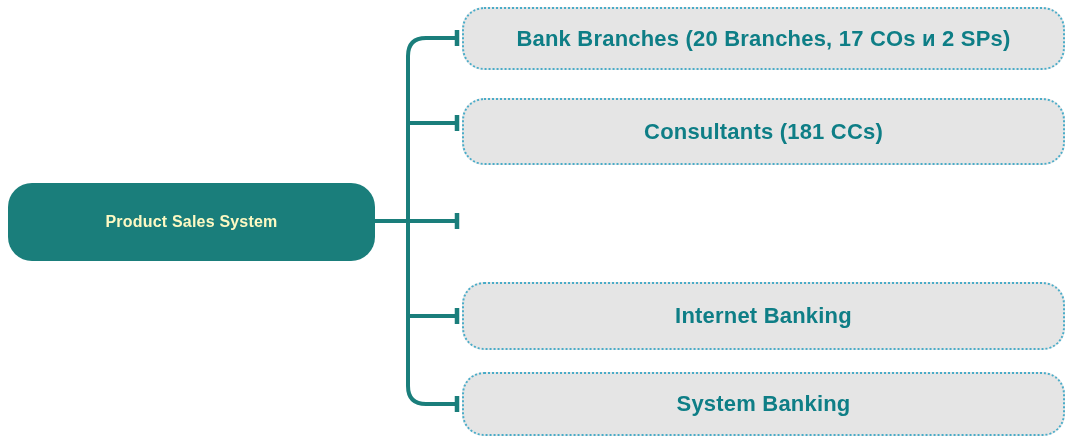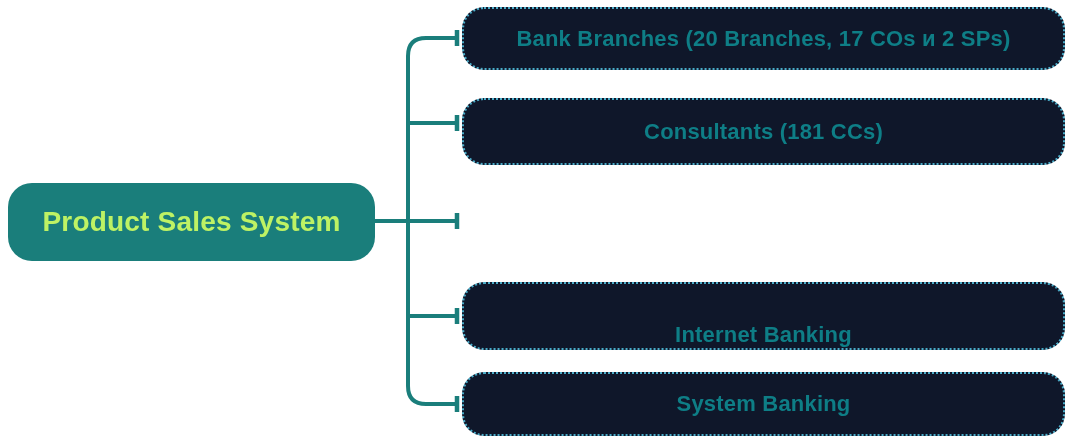--- a/index.html
+++ b/index.html
@@ -26,50 +26,50 @@
     top: 183px;
     width: 367px;
     height: 78px;
     background: #1A7E7B;
     border-radius: 24px;
     display: flex;
     align-items: center;
     justify-content: center;
   }
   .root-node .label {
-    color: #bef264;
-    font-size: 28px;
+    color: #fef9c3;
+    font-size: 16px;
     font-weight: bold;
     letter-spacing: 0.2px;
     text-align: center;
   }
   .child-node {
     position: absolute;
     left: 462px;
     width: 603px;
     border: 2px dotted #4AACC8;
     border-radius: 22px;
     box-sizing: border-box;
     display: flex;
     align-items: center;
     justify-content: center;
-    background: #0f172a;
+    background: #e5e5e5;
   }
   .child-node .label {
     color: #0E7E86;
     font-size: 22px;
     font-weight: bold;
     letter-spacing: 0.2px;
     text-align: center;
     padding: 0 18px;
   }
   .node-1 { top: 7px;   height: 63px; }
   .node-2 { top: 98px;  height: 67px; }
   .node-3 { top: 173px; height: 94px; }
-  .node-4 { top: 282px; height: 68px; align-items: flex-end; }
+  .node-4 { top: 282px; height: 68px; }
   .node-5 { top: 372px; height: 64px; }
 </style>
 </head>
 <body>
 
 <div class="canvas">
 
   <svg class="connectors" width="1086" height="447" viewBox="0 0 1086 447">
     <path fill="none" stroke-width="4" d="M455 38 H426 Q408 38 408 56 V386 Q408 404 426 404 H455
              M408 123 H455

